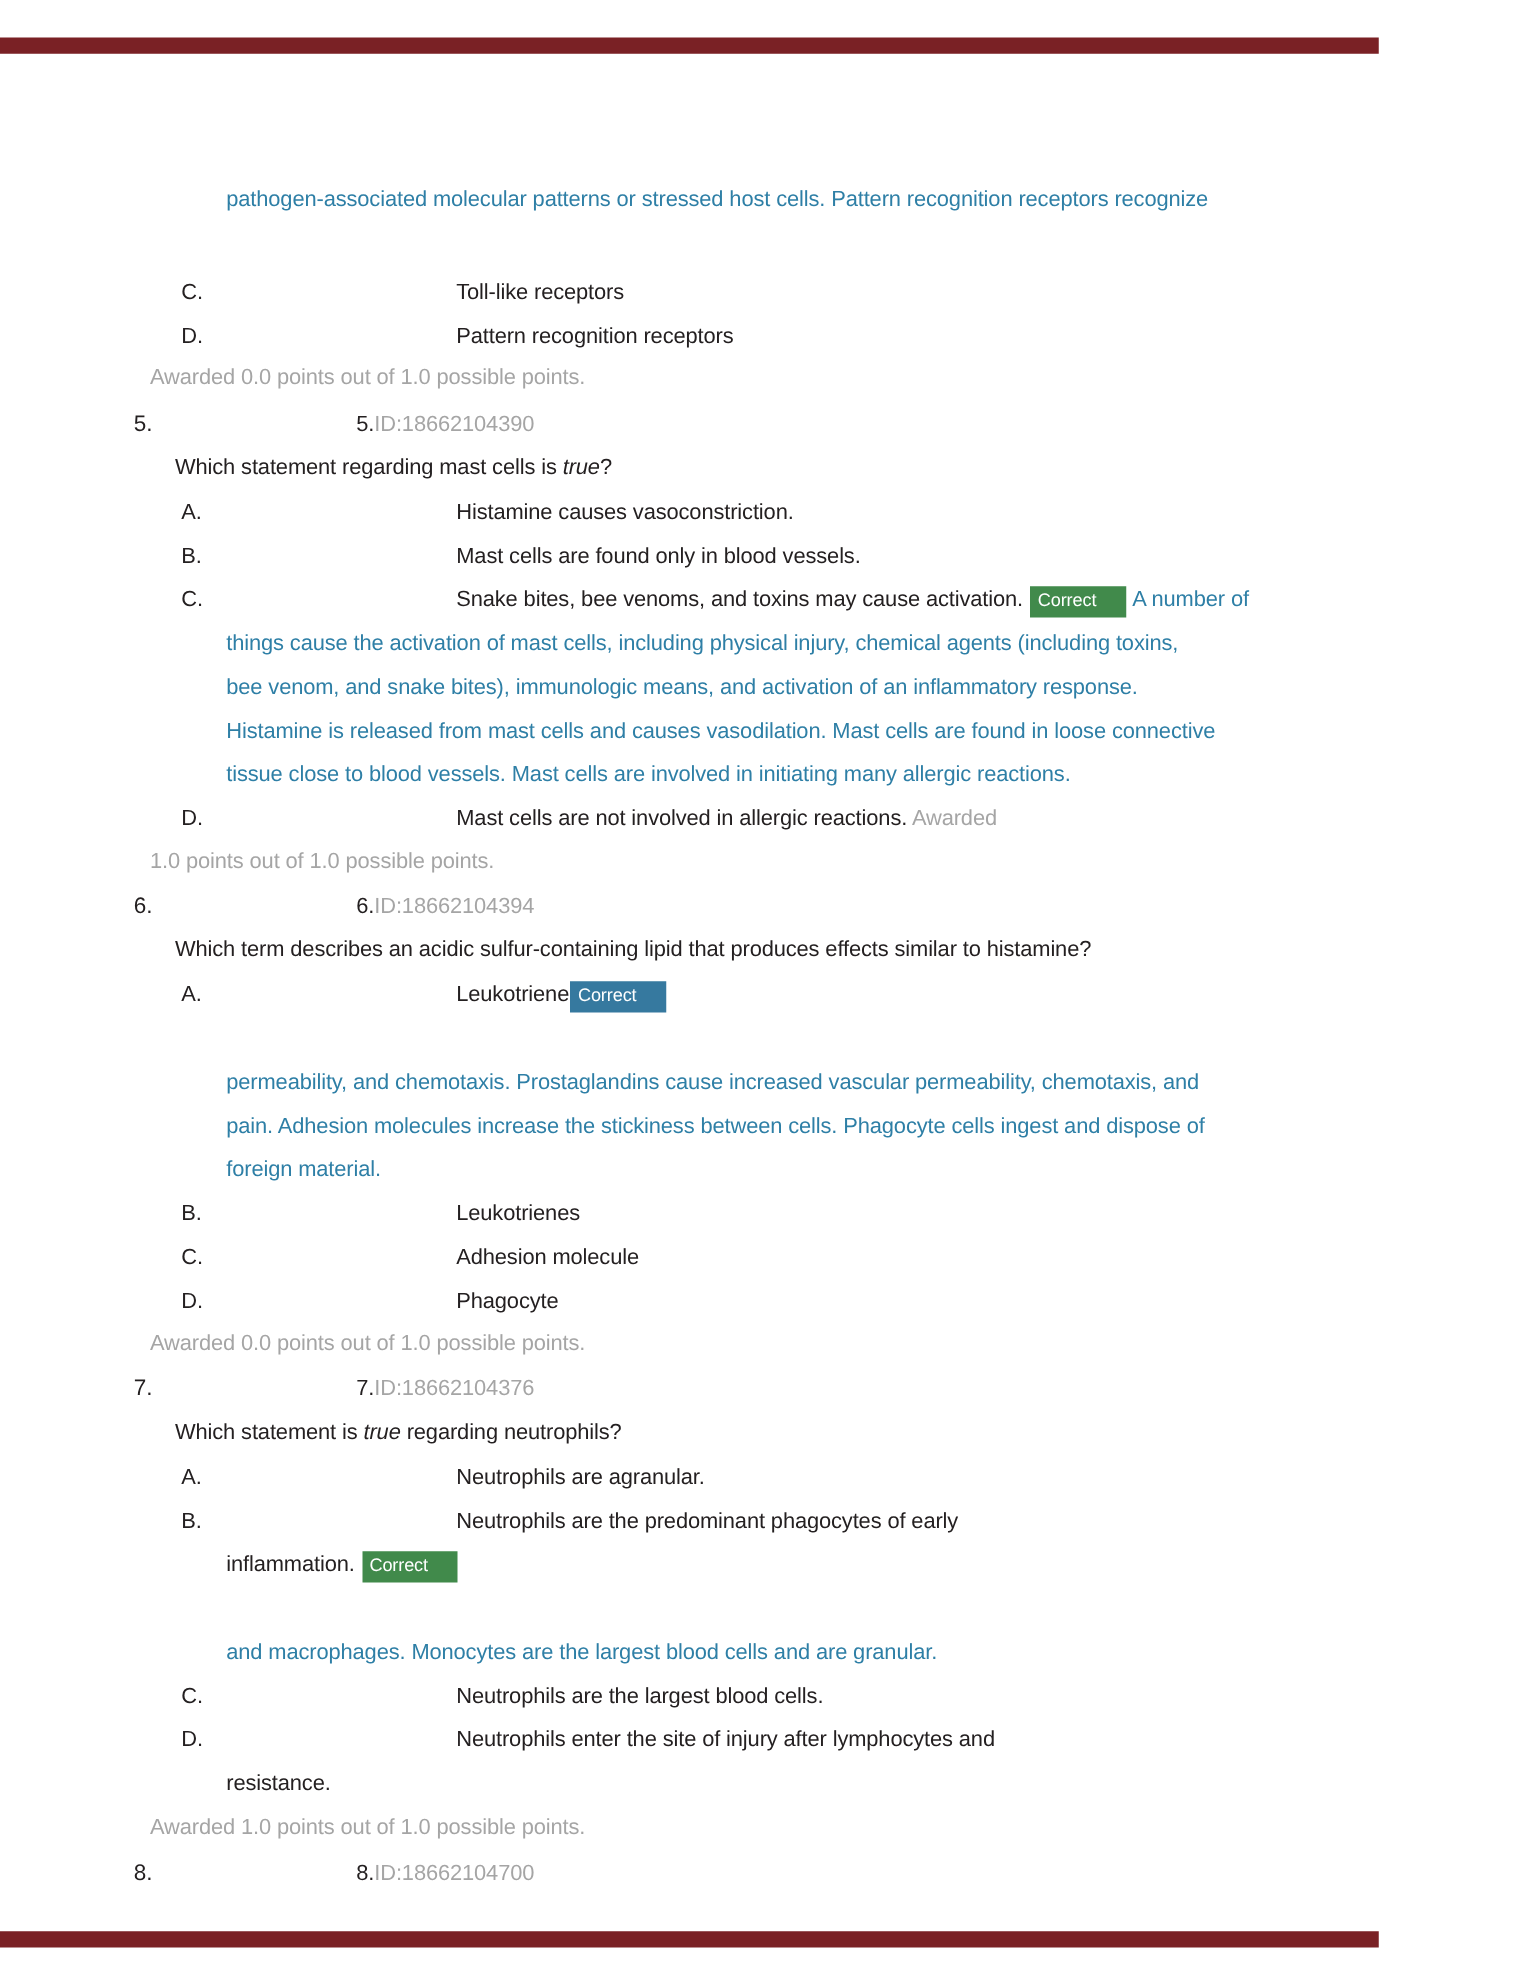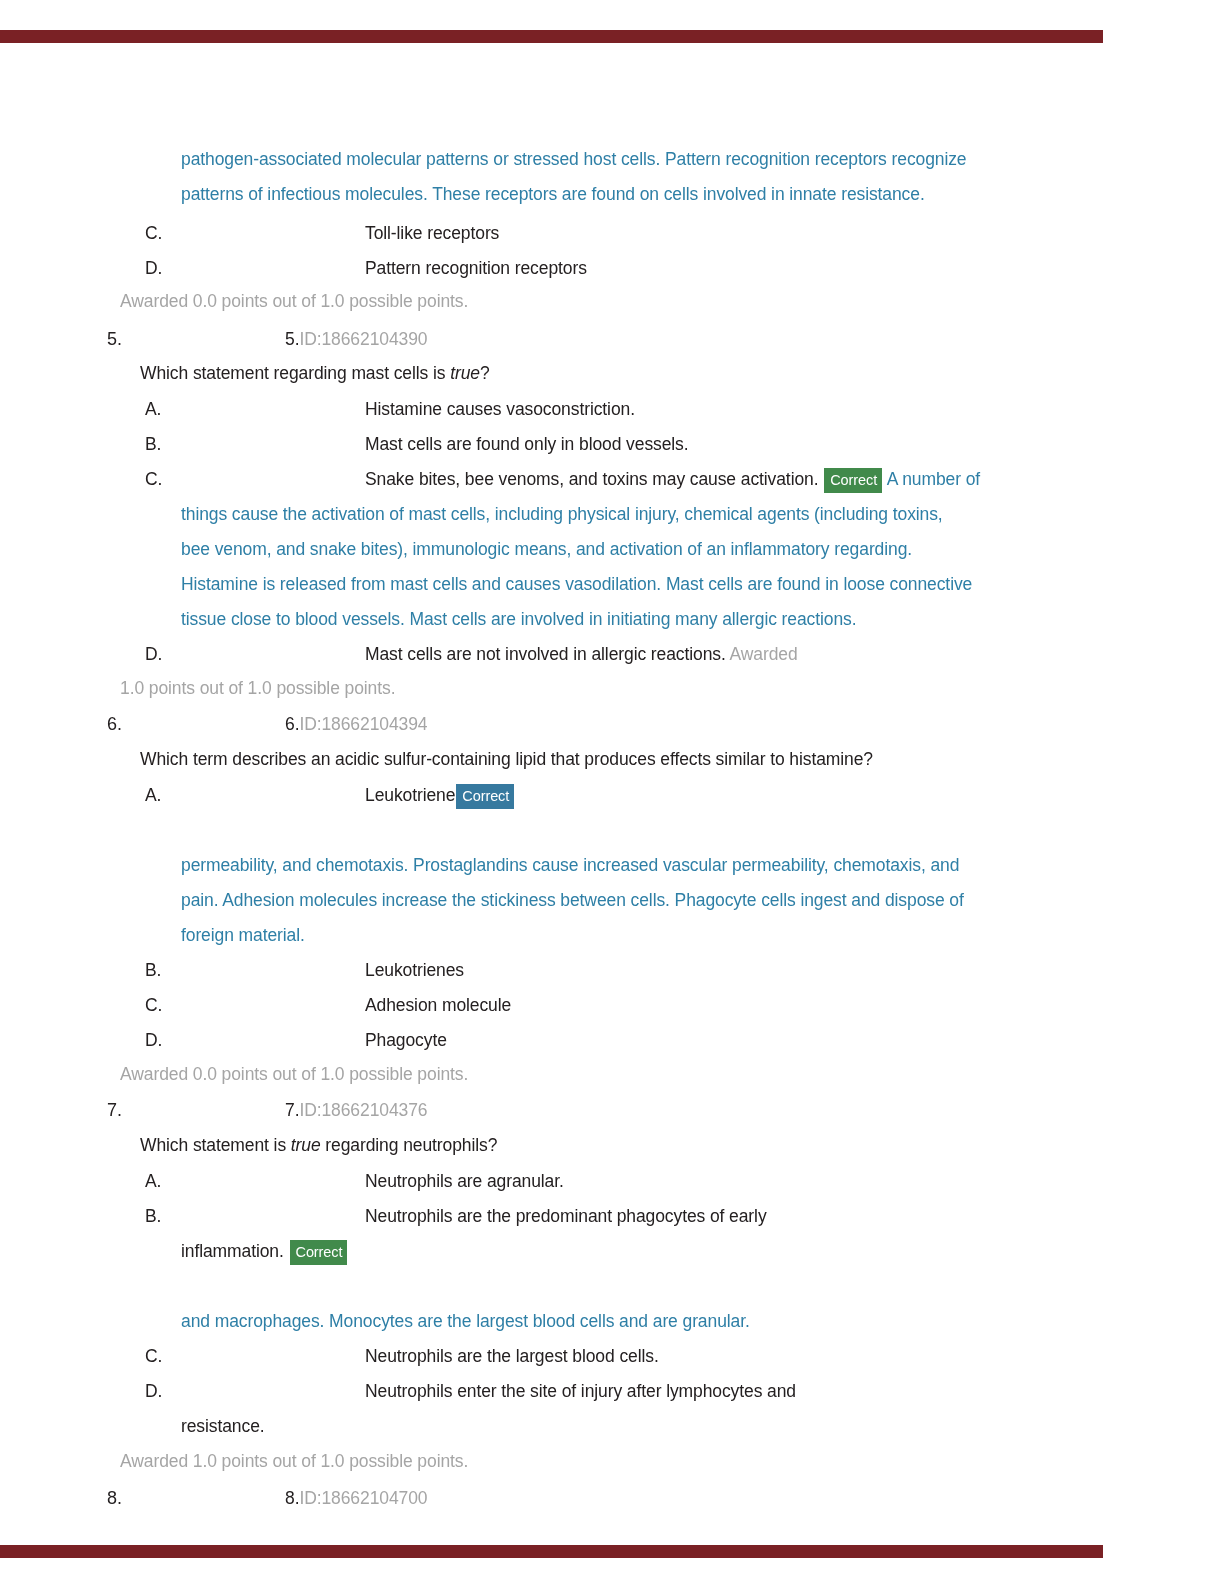--- a/index.html
+++ b/index.html
@@ -29,54 +29,53 @@
     letter-spacing:-0.1px;
   }
   .blue{color:#2e7fa6;}
   .gray{color:#a5a5a5;}
   .num{font-size:18px;}
   .badge{
     display:inline-block;
     color:#ffffff;
     font-size:14.5px;
     line-height:20px;
-    padding:2px 5px 3px 6px;
+    padding:2px 24px 3px 6px;
     margin:0 1px;
     vertical-align:baseline;
   }
   .badge.green{background:#418a4b;}
   .badge.bluebg{background:#36799f;}
   i{}
 </style>
 </head>
 <body>
 
 <div class="page">
   <div class="bar top"></div>
   <div class="bar bottom"></div>
 
   <div class="ln blue" style="left:181px;top:146px">pathogen-associated molecular patterns or stressed host cells. Pattern recognition receptors recognize</div>
-  <div class="ln blue" style="left:181px;top:181px">patterns of infectious molecules. These receptors are found on cells involved in innate resistance.</div>
   <div class="ln" style="left:145px;top:220px">C.</div>
   <div class="ln" style="left:365px;top:220px">Toll-like receptors</div>
   <div class="ln" style="left:145px;top:255px">D.</div>
   <div class="ln" style="left:365px;top:255px">Pattern recognition receptors</div>
   <div class="ln gray" style="left:120px;top:288px">Awarded 0.0 points out of 1.0 possible points.</div>
 
   <div class="ln num" style="left:107px;top:326px">5.</div>
   <div class="ln" style="left:285px;top:326px"><span>5.</span><span class="gray">ID:18662104390</span></div>
   <div class="ln" style="left:140px;top:360px"><span>Which statement regarding mast cells is </span><i>true</i><span>?</span></div>
   <div class="ln" style="left:145px;top:396px">A.</div>
   <div class="ln" style="left:365px;top:396px">Histamine causes vasoconstriction.</div>
   <div class="ln" style="left:145px;top:431px">B.</div>
   <div class="ln" style="left:365px;top:431px">Mast cells are found only in blood vessels.</div>
   <div class="ln" style="left:145px;top:466px">C.</div>
   <div class="ln" style="left:365px;top:466px"><span>Snake bites, bee venoms, and toxins may cause activation. </span><span class="badge green">Correct</span><span class="blue"> A number of</span></div>
   <div class="ln blue" style="left:181px;top:501px">things cause the activation of mast cells, including physical injury, chemical agents (including toxins,</div>
-  <div class="ln blue" style="left:181px;top:536px">bee venom, and snake bites), immunologic means, and activation of an inflammatory regarding.</div>
+  <div class="ln blue" style="left:181px;top:536px">bee venom, and snake bites), immunologic means, and activation of an inflammatory response.</div>
   <div class="ln blue" style="left:181px;top:571px">Histamine is released from mast cells and causes vasodilation. Mast cells are found in loose connective</div>
   <div class="ln blue" style="left:181px;top:606px">tissue close to blood vessels. Mast cells are involved in initiating many allergic reactions.</div>
   <div class="ln" style="left:145px;top:641px">D.</div>
   <div class="ln" style="left:365px;top:641px"><span>Mast cells are not involved in allergic reactions. </span><span class="gray">Awarded</span></div>
   <div class="ln gray" style="left:120px;top:675px">1.0 points out of 1.0 possible points.</div>
 
   <div class="ln num" style="left:107px;top:711px">6.</div>
   <div class="ln" style="left:285px;top:711px"><span>6.</span><span class="gray">ID:18662104394</span></div>
   <div class="ln" style="left:140px;top:746px">Which term describes an acidic sulfur-containing lipid that produces effects similar to histamine?</div>
   <div class="ln" style="left:145px;top:782px">A.</div>

